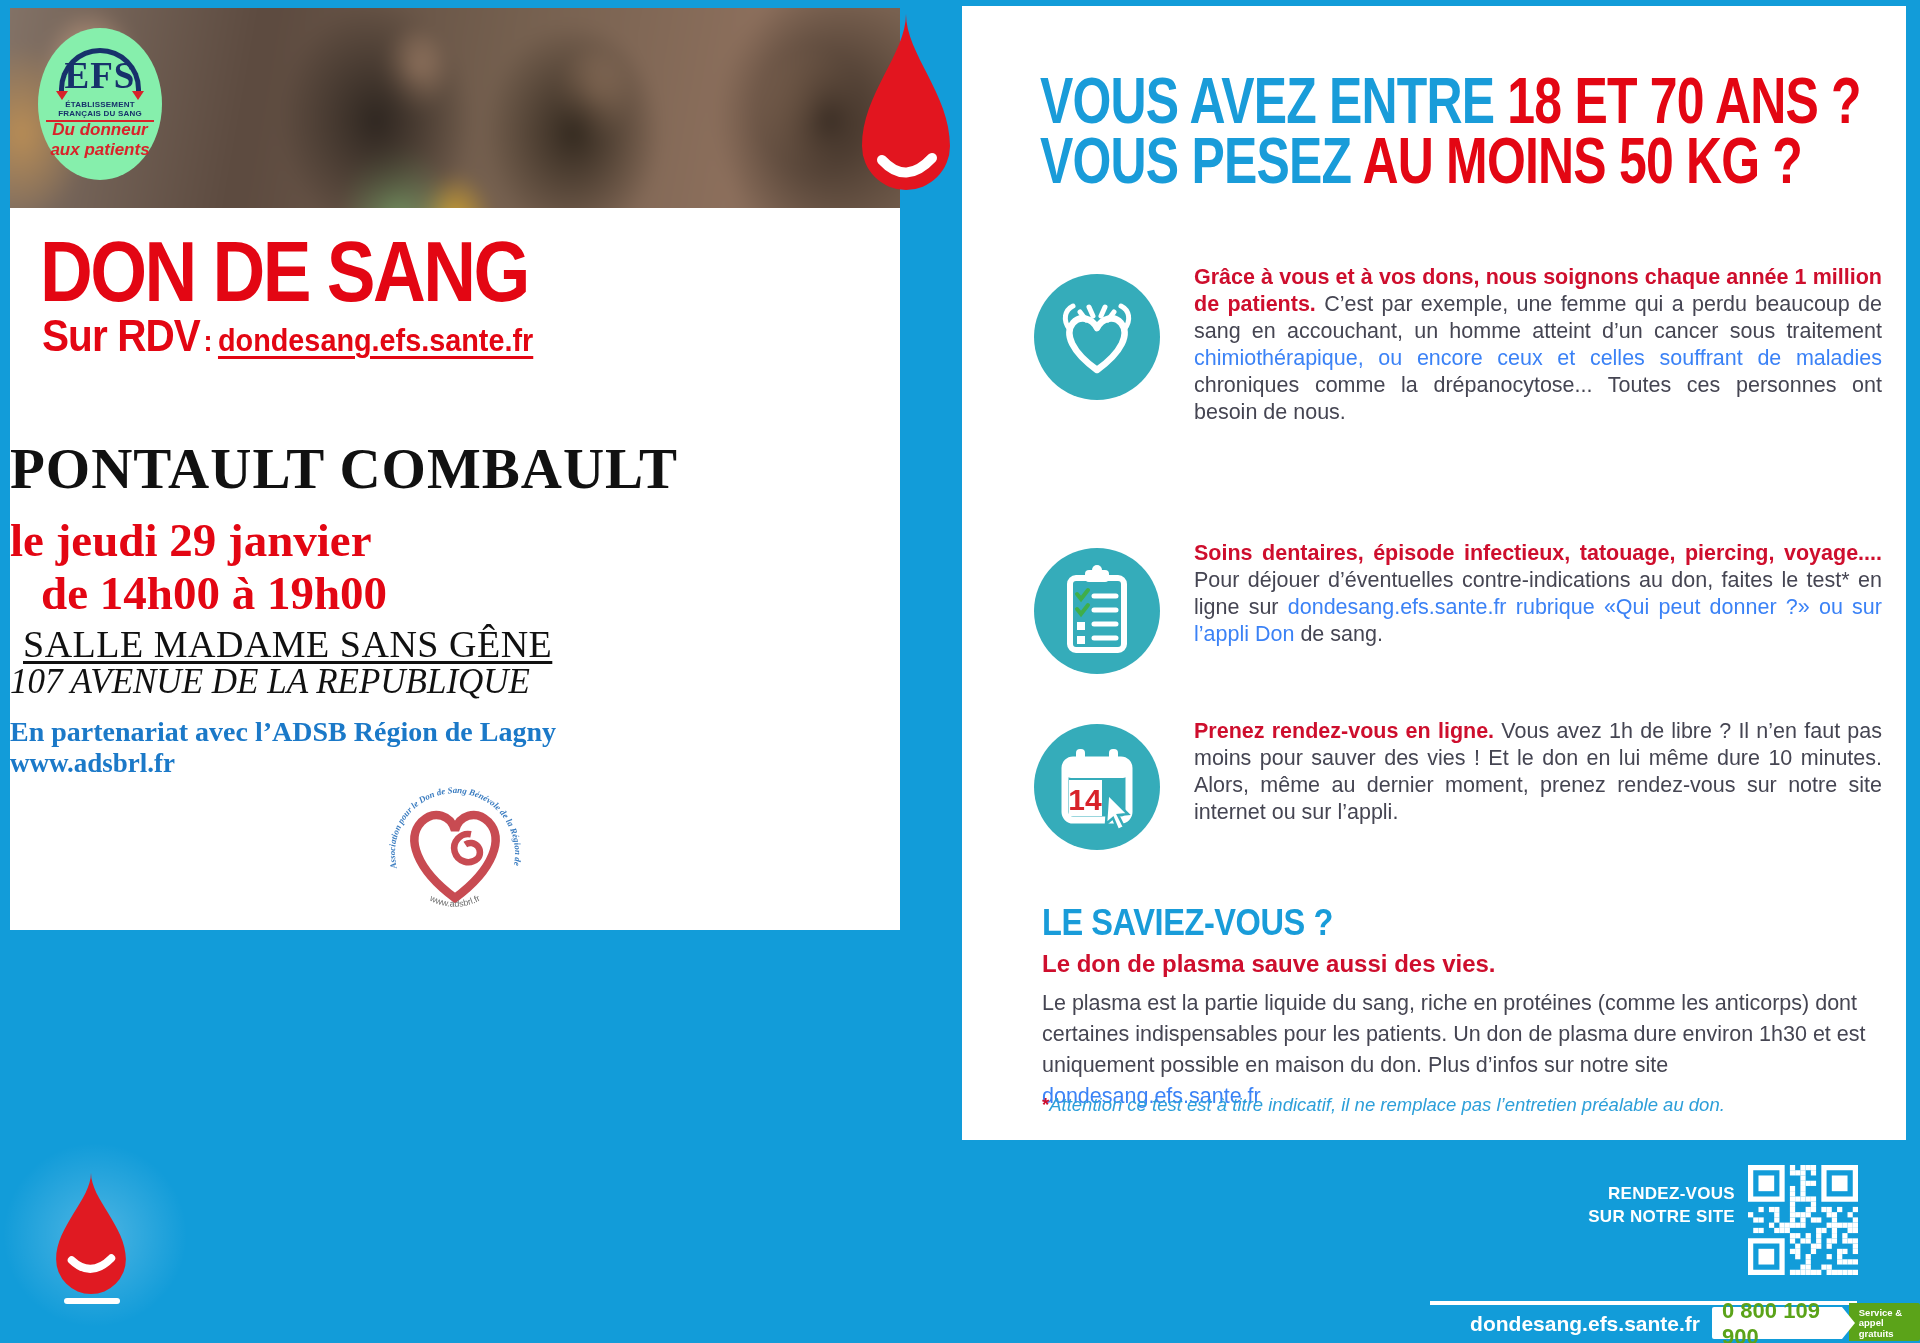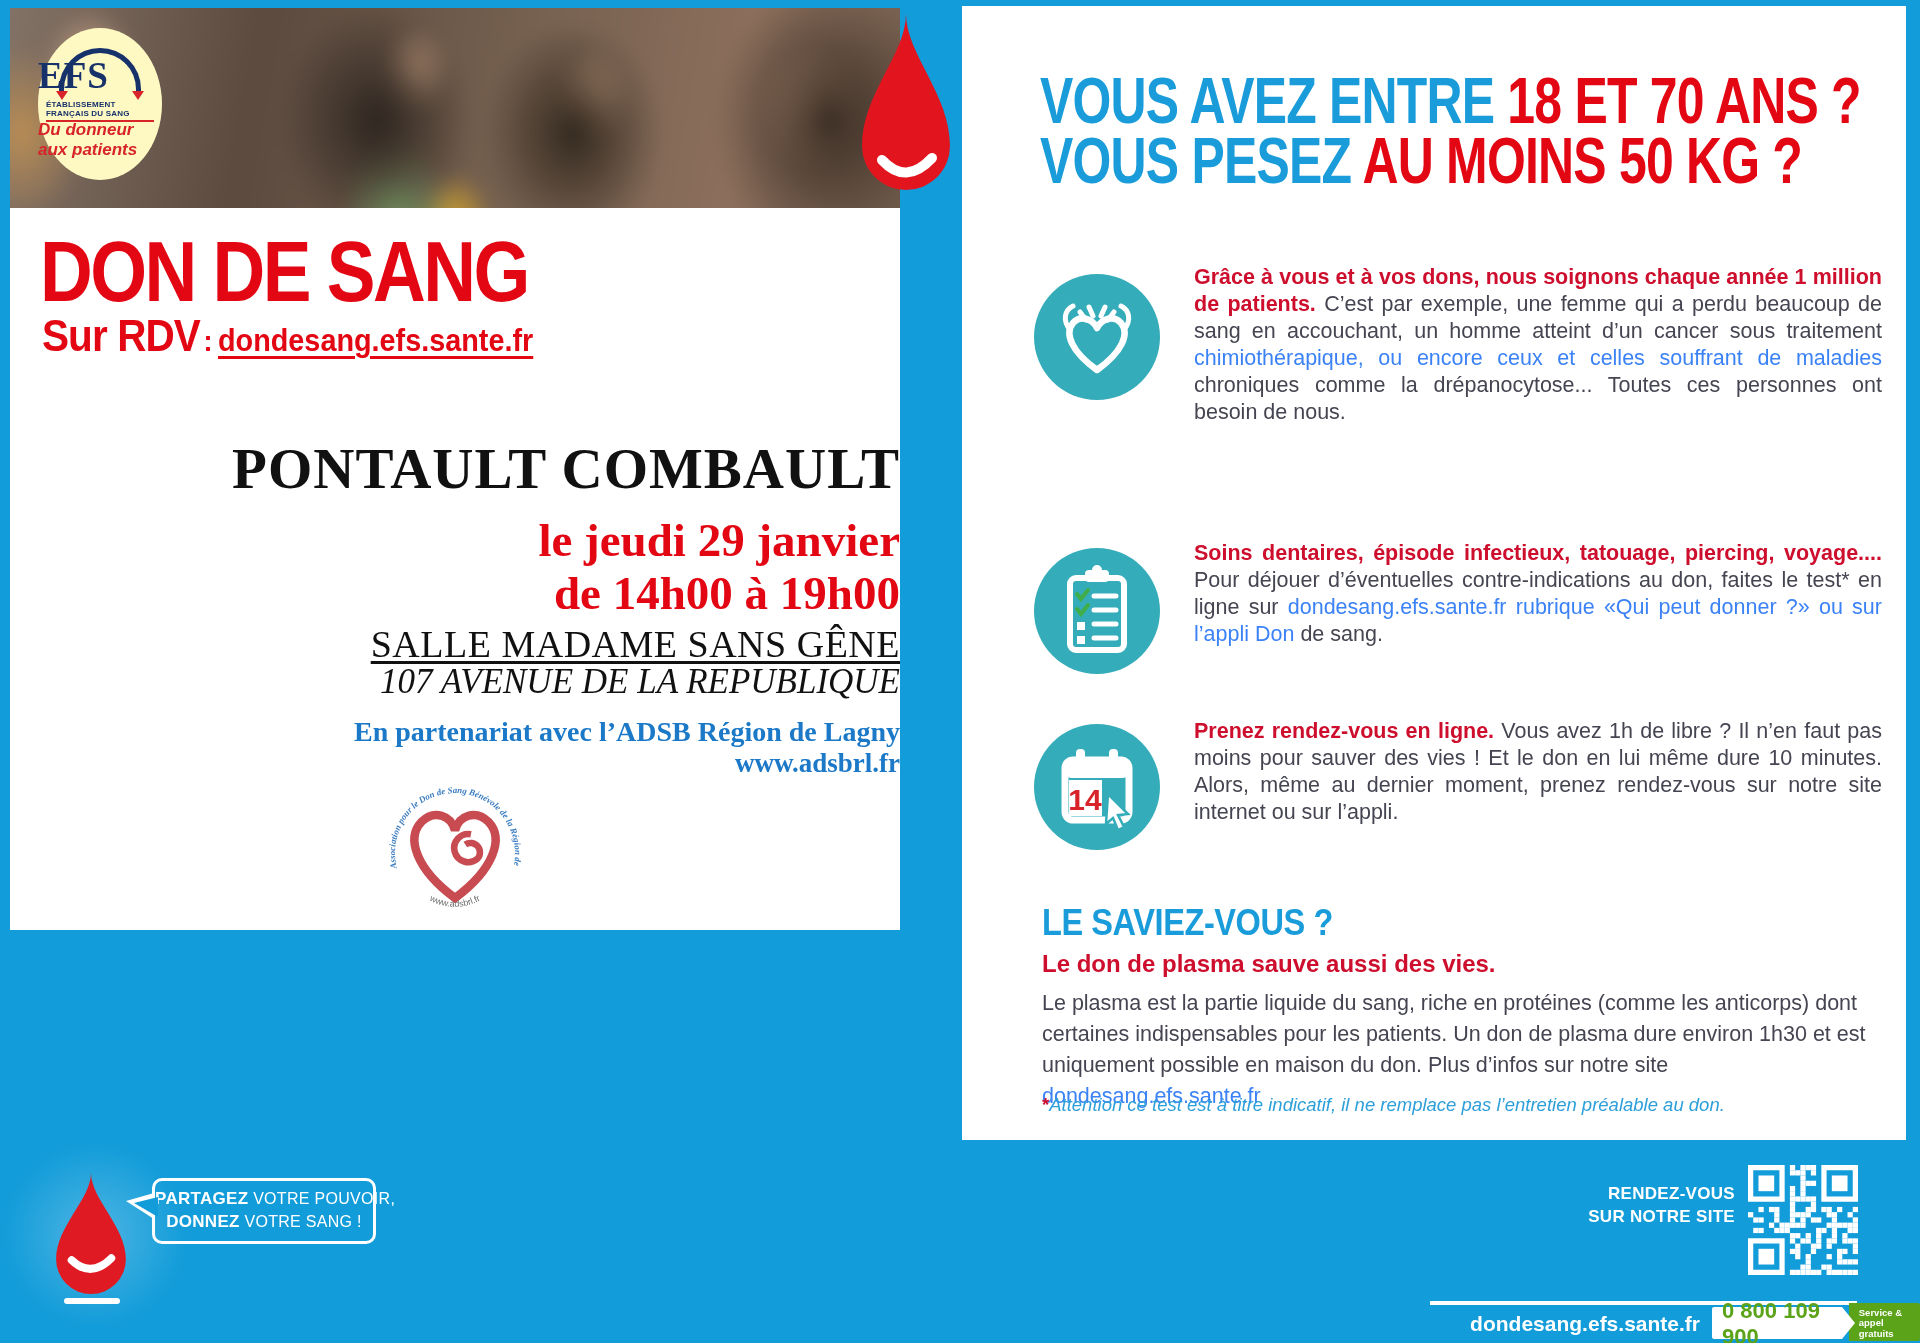--- a/index.html
+++ b/index.html
@@ -16,42 +16,42 @@
       radial-gradient(130px 160px at 42% 55%, #2e2620 0%, transparent 70%),
       radial-gradient(55px 70px at 46% 35%, #c69d7f 0%, transparent 60%),
       radial-gradient(80px 100px at 44% 90%, #7fa36b 0%, transparent 65%),
       radial-gradient(60px 80px at 50% 95%, #d2a42f 0%, transparent 60%),
       radial-gradient(120px 150px at 62% 60%, #33291f 0%, transparent 70%),
       radial-gradient(60px 75px at 64% 45%, #caa183 0%, transparent 60%),
       radial-gradient(150px 180px at 88% 55%, #3a2d24 0%, transparent 72%),
       radial-gradient(80px 95px at 86% 50%, #cfa585 0%, transparent 62%),
       linear-gradient(100deg, #8a7a6e 0%, #5c4a3f 30%, #75604f 55%, #8c6f5c 78%, #6e5a4a 100%);
   }
-  .efs-logo { position:absolute; left:28px; top:20px; width:124px; height:152px; background:#fef9c3;
-    border-radius:50%; text-align:left; z-index:3; }
+  .efs-logo { position:absolute; left:28px; top:20px; width:124px; height:152px; background:#86efac;
+    border-radius:50%; text-align:center; z-index:3; }
   .efs-arc { position:absolute; left:21px; top:20px; width:82px; height:44px;
     border:5px solid #17316B; border-bottom:none; border-radius:82px 82px 0 0; }
   .efs-arc-tri-l, .efs-arc-tri-r { position:absolute; bottom:-8px; width:0; height:0;
     border-left:6px solid transparent; border-right:6px solid transparent; border-top:9px solid #D8232A; }
   .efs-arc-tri-l { left:-8px; } .efs-arc-tri-r { right:-8px; }
   .efs-acronym { position:absolute; left:0; width:100%; top:26px; font-family:"Liberation Serif",serif;
     font-weight:bold; font-size:37px; color:#17316B; letter-spacing:1px; }
   .efs-org { position:absolute; left:8px; right:8px; top:72px; font-size:8px; font-weight:bold;
     color:#17316B; letter-spacing:.2px; border-bottom:2.5px solid #D8232A; padding-bottom:2px; }
   .efs-tagline { position:absolute; left:0; width:100%; top:92px; font-family:Liberation Sans, sans-serif;
     font-style:italic; font-weight:bold; font-size:17px; line-height:1.15; color:#D8232A; }
 
   .don-title { position:absolute; left:30px; top:214px; font-size:86px; font-weight:bold;
     color:#E30613; letter-spacing:-3px; transform:scaleX(.85); transform-origin:0 0; white-space:nowrap; }
   .rdv-row { position:absolute; left:32px; top:302px; white-space:nowrap; transform:scaleX(.9); transform-origin:0 0; }
   .rdv-label { font-size:45px; font-weight:bold; color:#E30613; letter-spacing:-1px; }
   .rdv-colon { font-size:30px; font-weight:bold; color:#E30613; margin:0 6px 0 4px; }
   .rdv-url { font-size:32px; font-weight:bold; color:#E30613; text-decoration:underline; text-underline-offset:5px; }
 
-  .lp-center { position:absolute; left:0; width:100%; text-align:right; }
+  .lp-center { position:absolute; left:0; width:100%; text-align:left; }
   .city { top:428px; font-family:"Liberation Serif",serif; font-weight:bold; font-size:57px;
     color:#111; letter-spacing:1px; white-space:nowrap; }
   .date-line { font-family:"Liberation Serif",serif; font-weight:bold; font-size:47px; color:#E30613; }
   .date1 { top:505px; } .date2 { top:558px;padding-left:31px; }
   .venue { top:614px; font-family:"Liberation Serif",serif; font-size:38px; color:#111;
     text-decoration:underline; text-underline-offset:4px; letter-spacing:.5px;padding-left:13px; }
   .address { top:654px; font-family:"Liberation Serif",serif; font-style:italic; font-size:35px; color:#111; }
   .partner1 { top:708px; font-family:"Liberation Serif",serif; font-weight:bold; font-size:28px; color:#1B79C8; }
   .partner2 { top:740px; font-family:"Liberation Serif",serif; font-weight:bold; font-size:27px; color:#1B79C8; }
   .adsb-logo { position:absolute; left:50%; top:770px; transform:translateX(-50%); width:158px; height:150px; }
@@ -222,26 +222,20 @@
     </div>
   </div>
 
   <div class="glow"></div>
   <svg class="drop2" viewBox="0 0 92 130">
     <path d="M46,3 C46,30 10,58 10,92 a36,36 0 0 0 72,0 C82,58 46,30 46,3 Z" fill="#E01A22"></path>
     <path d="M26,93 Q46,112 67,91" fill="none" stroke="#fff" stroke-width="8" stroke-linecap="round"></path>
   </svg>
   <div class="drop2-line"></div>
 
-  <div class="bubble">
-    <div class="bubble-tail-outer"></div>
-    <div class="bubble-tail-inner"></div>
-    <div class="bubble-line"><span class="kw">PARTAGEZ</span><span> VOTRE POUVOIR,</span></div>
-    <div class="bubble-line"><span class="kw">DONNEZ</span><span> VOTRE SANG !</span></div>
-  </div>
 
   <div class="qr-label">
     <div>RENDEZ-VOUS</div>
     <div>SUR NOTRE SITE</div>
   </div>
   <div class="qr-box">
     <svg id="qr-svg" viewBox="0 0 105 105" width="110" height="110">
         <g fill="#fff">
           <rect x="40" y="0" width="5" height="5"></rect>
           <rect x="50" y="0" width="5" height="5"></rect>

